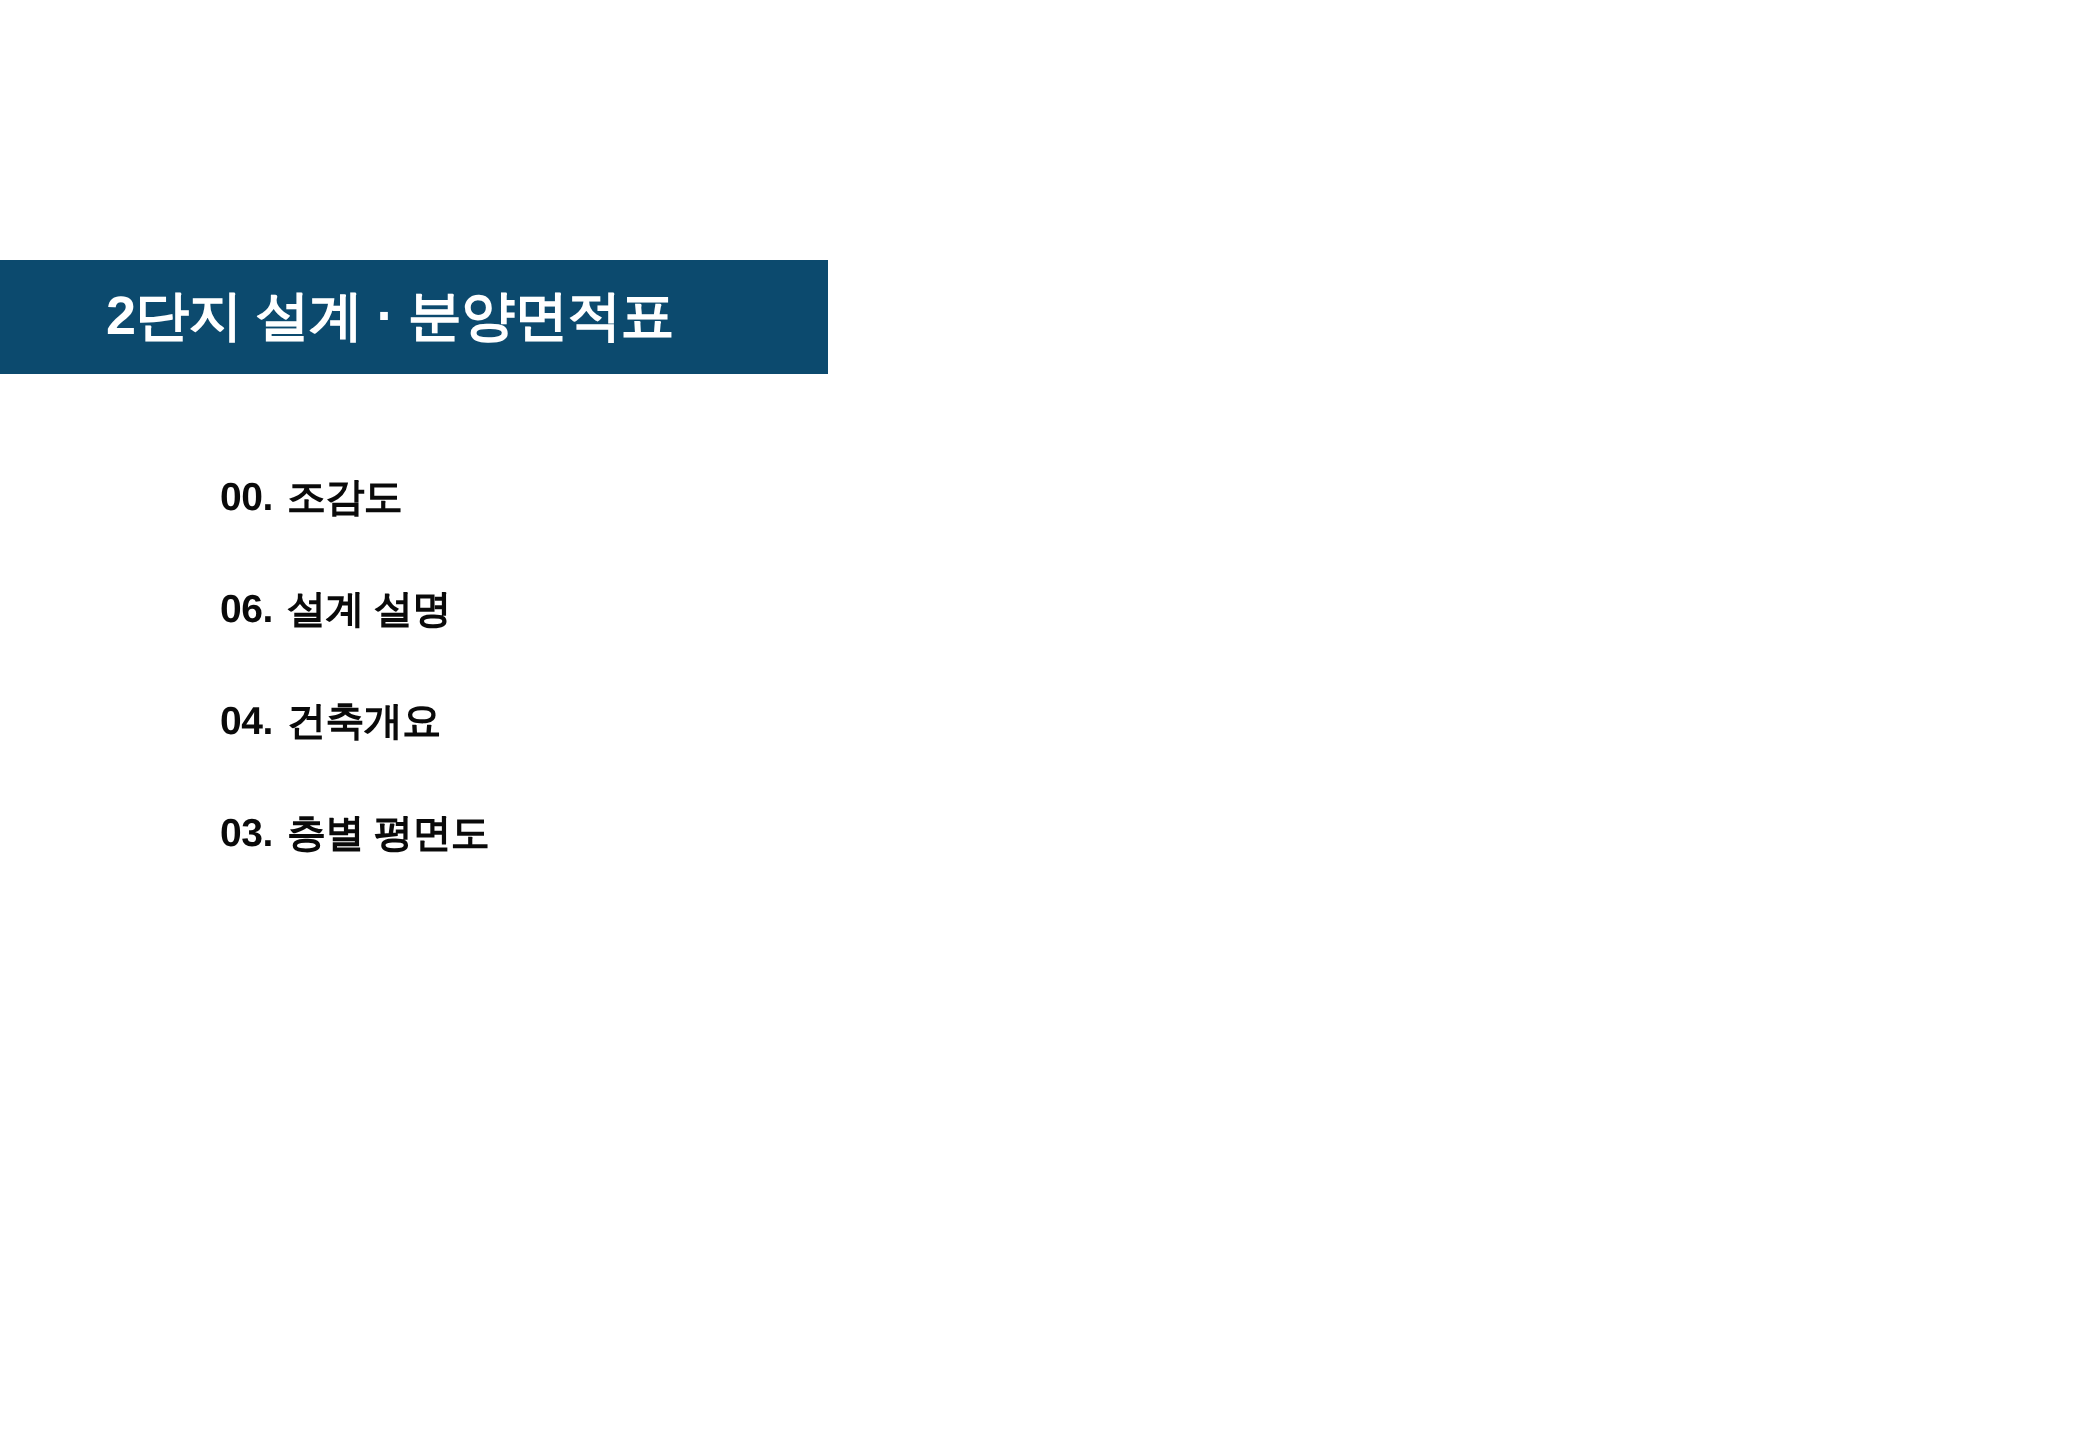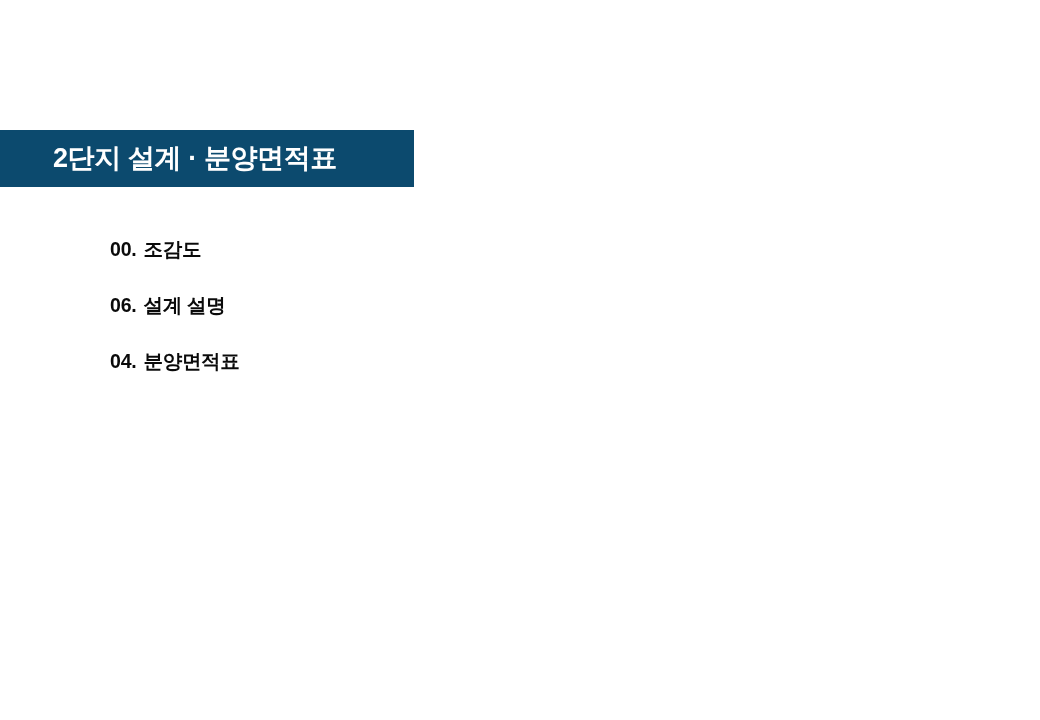--- a/index.html
+++ b/index.html
@@ -92,19 +92,23 @@
       <span class="toc-label">조감도</span>
     </div>
 
     <div class="toc-item">
       <span class="toc-num">06.</span>
       <span class="toc-label">설계 설명</span>
     </div>
 
     <div class="toc-item">
       <span class="toc-num">04.</span>
-      <span class="toc-label">분양면적표</span>
+      <span class="toc-label">건축개요</span>
     </div>
 
+    <div class="toc-item">
+      <span class="toc-num">03.</span>
+      <span class="toc-label">층별 평면도</span>
+    </div>
 
   </div>
 
 </div>
 
 </body></html>

